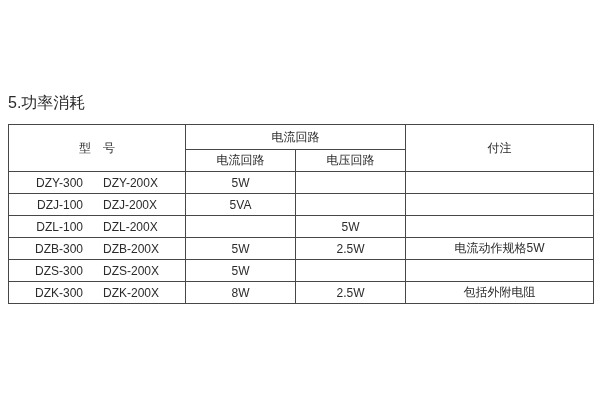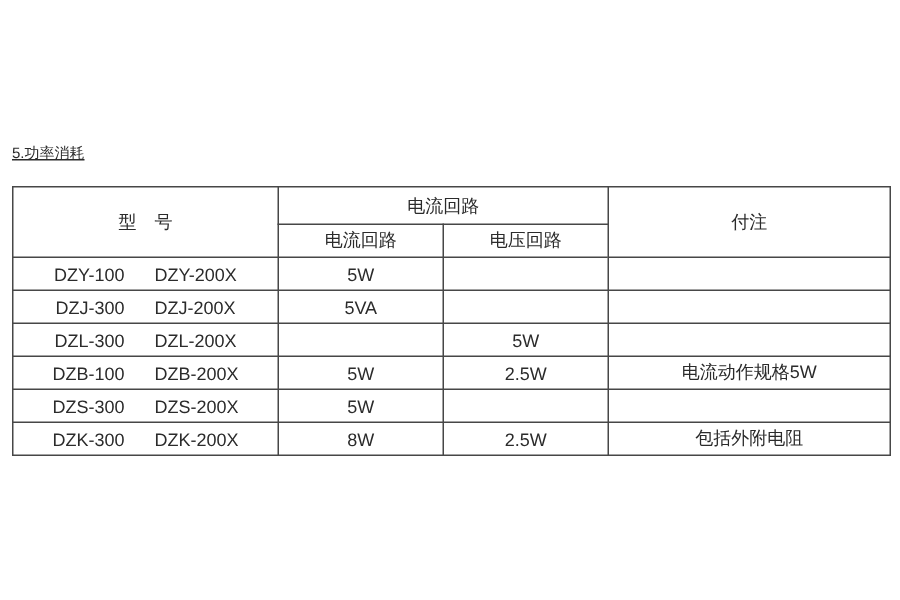--- a/index.html
+++ b/index.html
@@ -12,24 +12,23 @@
     width: 600px;
     height: 400px;
     font-family: "Liberation Sans", "DejaVu Sans", sans-serif;
     color: #2b2b2b;
     overflow: hidden;
   }
   .page-title {
     position: absolute;
     left: 8px;
     top: 96px;
-    font-size: 10px;
+    font-size: 16px;
     line-height: 14px;
     color: #2b2b2b;
-    text-decoration: underline;
   }
   table.spec-table {
     position: absolute;
     left: 8px;
     top: 124px;
     width: 585px;
     border-collapse: collapse;
     table-layout: fixed;
     background: #ffffff;
   }
@@ -66,39 +65,39 @@
       <th rowspan="2">型　号</th>
       <th colspan="2">电流回路</th>
       <th rowspan="2">付注</th>
     </tr>
     <tr class="hdr-sub">
       <th>电流回路</th>
       <th>电压回路</th>
     </tr>
 
     <tr class="data-row">
-      <td><span>DZY-100</span><span class="model-b">DZY-200X</span></td>
+      <td><span>DZY-300</span><span class="model-b">DZY-200X</span></td>
       <td>5W</td>
       <td></td>
       <td></td>
     </tr>
     <tr class="data-row">
-      <td><span>DZJ-300</span><span class="model-b">DZJ-200X</span></td>
+      <td><span>DZJ-100</span><span class="model-b">DZJ-200X</span></td>
       <td>5VA</td>
       <td></td>
       <td></td>
     </tr>
     <tr class="data-row">
-      <td><span>DZL-300</span><span class="model-b">DZL-200X</span></td>
+      <td><span>DZL-100</span><span class="model-b">DZL-200X</span></td>
       <td></td>
       <td>5W</td>
       <td></td>
     </tr>
     <tr class="data-row">
-      <td><span>DZB-100</span><span class="model-b">DZB-200X</span></td>
+      <td><span>DZB-300</span><span class="model-b">DZB-200X</span></td>
       <td>5W</td>
       <td>2.5W</td>
       <td>电流动作规格5W</td>
     </tr>
     <tr class="data-row">
       <td><span>DZS-300</span><span class="model-b">DZS-200X</span></td>
       <td>5W</td>
       <td></td>
       <td></td>
     </tr>

